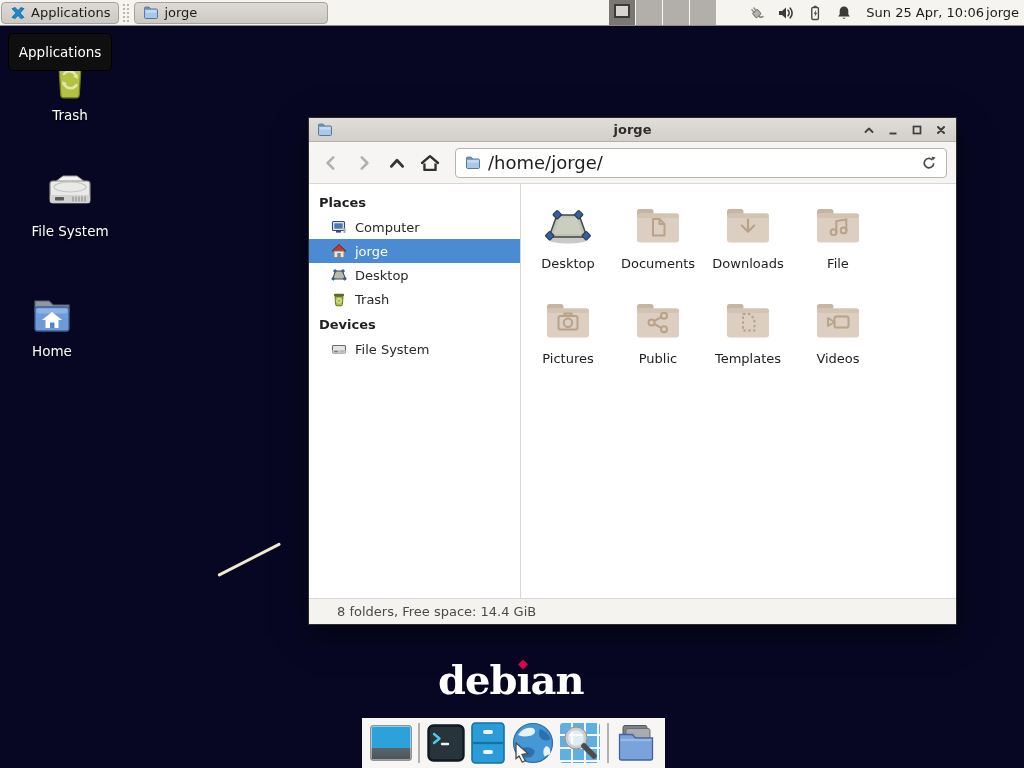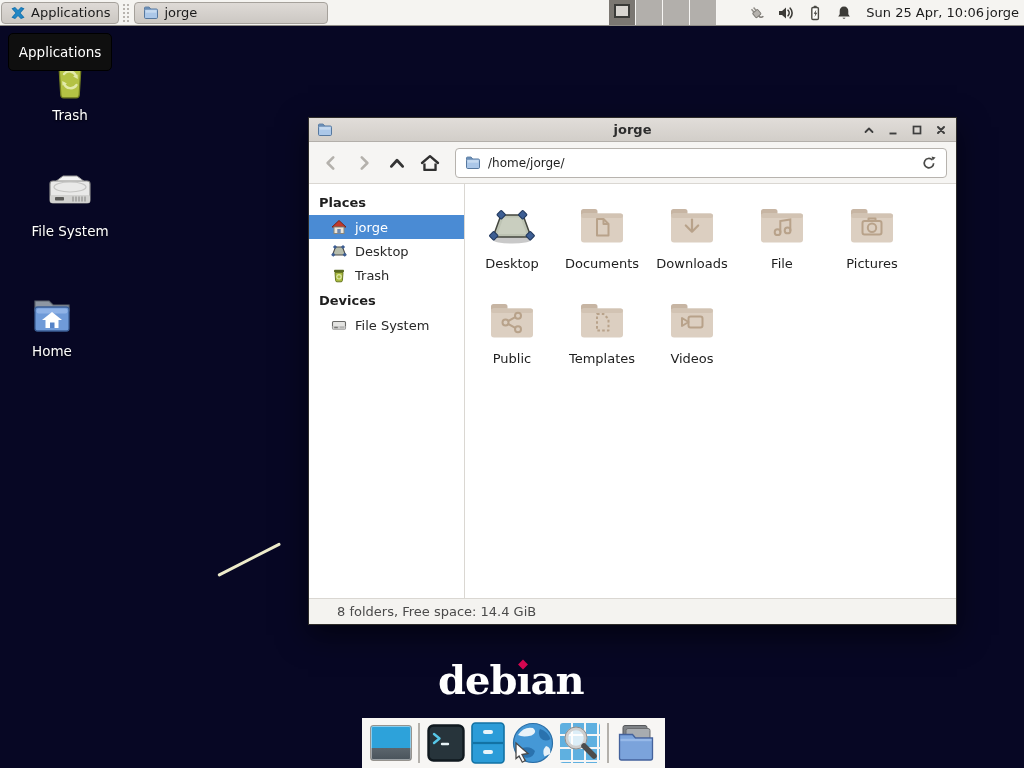--- a/index.html
+++ b/index.html
@@ -61,25 +61,25 @@
              font-size:13px; color:#262626; border-bottom:1px solid #dad7d2; flex:none; }
   .mitem { padding:3px 9px; }
   .mn { text-decoration:underline; text-underline-offset:2px; }
 
   .fm-toolbar { height:42px; display:flex; align-items:center; padding:0 9px;
                 gap:7px; border-bottom:1px solid #dad7d2; flex:none; }
   .tbtn { width:26px; height:26px; display:flex; align-items:center;
           justify-content:center; background:none; border:none; }
   .pathbar { flex:1; height:30px; margin-left:5px; background:#fff;
              border:1px solid #b7b3ae; border-radius:4px; display:flex;
-             align-items:center; padding:0 9px; gap:7px; font-size:12px; color:#1e1e1e; }
+             align-items:center; padding:0 9px; gap:7px; font-size:18px; color:#1e1e1e; }
   .pathbar .reload { margin-left:auto; display:flex; }
 
   .fm-content { flex:1; display:flex; min-height:0; background:#fff; }
-  .sidebar { width:156px; border-right:1px solid #dad7d2; padding-top:5px;
+  .sidebar { width:212px; border-right:1px solid #dad7d2; padding-top:5px;
              font-size:13px; color:#282828; background:#fff; flex:none; }
   .shdr { font-weight:bold; padding:6px 10px 5px; color:#1f1f1f; }
   .srow { display:flex; align-items:center; gap:8px; padding:4px 8px 4px 22px; }
   .srow svg { flex:none; }
   .srow.sel { background:#4a8bd4; color:#fff; }
   .fm-main { flex:1; padding:15px 0 0 2px; display:flex; flex-wrap:wrap;
              align-content:flex-start; overflow:hidden; }
   .fcell { width:90px; height:95px; display:flex; flex-direction:column;
            align-items:center; gap:7px; padding-top:2px; }
   .flabel { font-size:13px; color:#1e1e1e; white-space:nowrap; }
@@ -294,20 +294,29 @@
           <polygon points="10.6,1.6 14.6,2.6 11.6,5.6" fill="#4a4a48"></polygon>
         </svg>
       </span>
     </div>
   </div>
 
   <div class="fm-content">
     <div class="sidebar">
       <div class="shdr">Places</div>
 
+      <div class="srow">
+        <svg width="16" height="16" viewBox="0 0 16 16">
+          <rect x="1.5" y="2.5" width="12" height="9" rx="1" fill="#dfe6ef" stroke="#3a4a66" stroke-width="1.1"></rect>
+          <rect x="3.3" y="4.3" width="8.4" height="5.4" fill="#4a7ab8"></rect>
+          <rect x="5" y="12" width="5" height="1.6" fill="#3a4a66"></rect>
+          <rect x="12.5" y="9" width="2" height="5" rx="0.5" fill="#9aa5b4"></rect>
+        </svg>
+        <span>Computer</span>
+      </div>
 
       <div class="srow sel">
         <svg width="16" height="16" viewBox="0 0 16 16">
           <polygon points="8,1.5 15,8 1,8" fill="#c0392b" stroke="#7a241a" stroke-width="1"></polygon>
           <rect x="3" y="8" width="10" height="6.5" fill="#ece5d8" stroke="#8a8578" stroke-width="1"></rect>
           <rect x="6.3" y="10" width="3.4" height="4.5" fill="#6a87b0"></rect>
         </svg>
         <span>jorge</span>
       </div>
 

